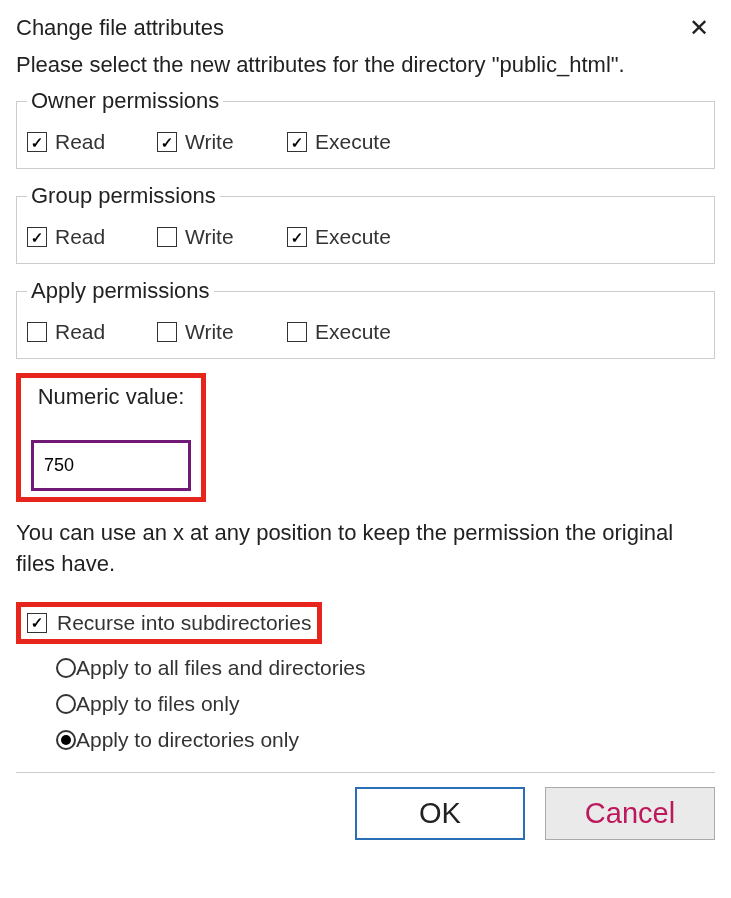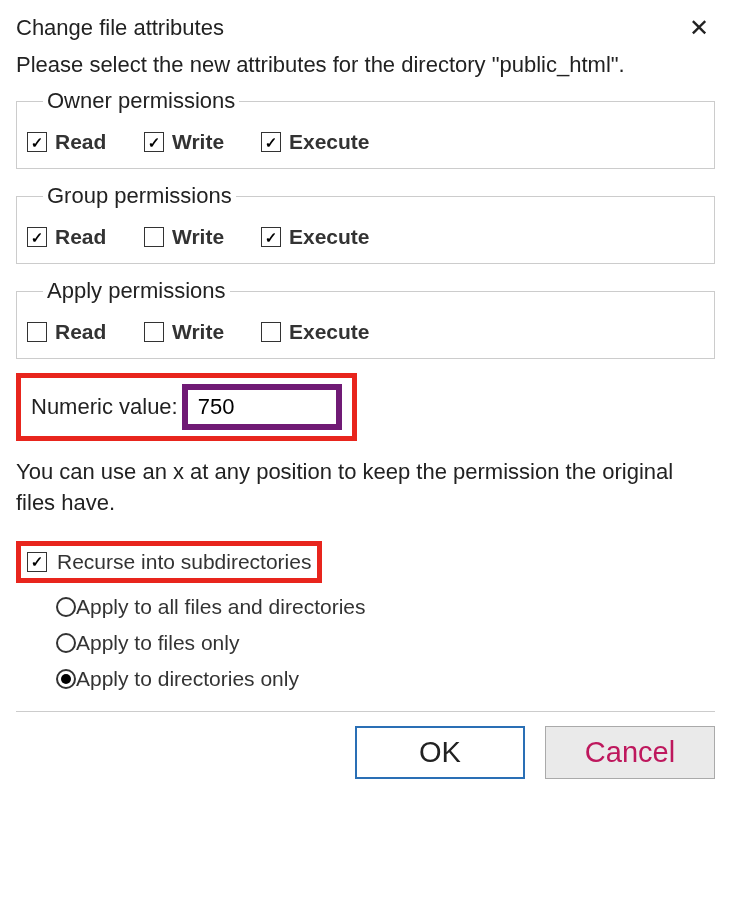--- a/index.html
+++ b/index.html
@@ -43,27 +43,25 @@
     }
     fieldset {
       border: 1px solid #ccc;
       margin-bottom: 14px;
       padding: 10px 10px 14px 10px;
     }
     legend {
       font-size: 22px;
       color: #222;
       padding: 0 4px;
-      margin-left: 16px;
     }
     .perm-row {
       display: flex;
-      gap: 7px;
+      gap: 20px;
       margin-top: 6px;
-      font-weight: bold;
     }
     .checkbox-wrap {
       display: flex;
       align-items: center;
       gap: 8px;
       cursor: pointer;
       min-width: 110px;
     }
     .checkbox-box {
       width: 20px;
@@ -77,37 +75,38 @@
       background: #fff;
     }
     .checkbox-box.checked::after {
       content: "✓";
       font-weight: bold;
       color: #000;
     }
     .numeric-row {
       display: flex;
       align-items: center;
-      gap: 4px;
+      gap: 30px;
       margin: 10px 0 12px 0;
       padding: 6px 0 6px 0;
+      flex-direction: column;
     }
     .numeric-row.highlighted {
       border: 5px solid #e8251d;
       padding: 6px 10px;
       width: fit-content;
     }
     .numeric-label {
       font-size: 22px;
       color: #222;
     }
     .numeric-input {
-      border: 6px solid #701a75;
-      font-size: 22px;
-      padding: 4px 10px;
+      border: 3px solid #701a75;
+      font-size: 18px;
+      padding: 12px 10px;
       width: 160px;
       font-family: inherit;
     }
     .hint {
       font-size: 22px;
       color: #222;
       line-height: 1.4;
       margin-bottom: 22px;
       margin-top: 16px;
     }

